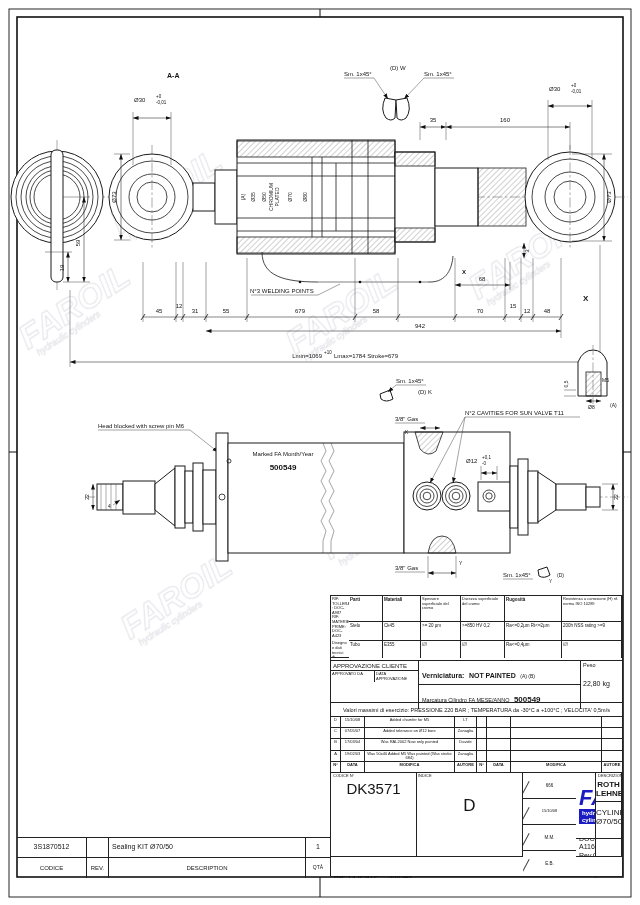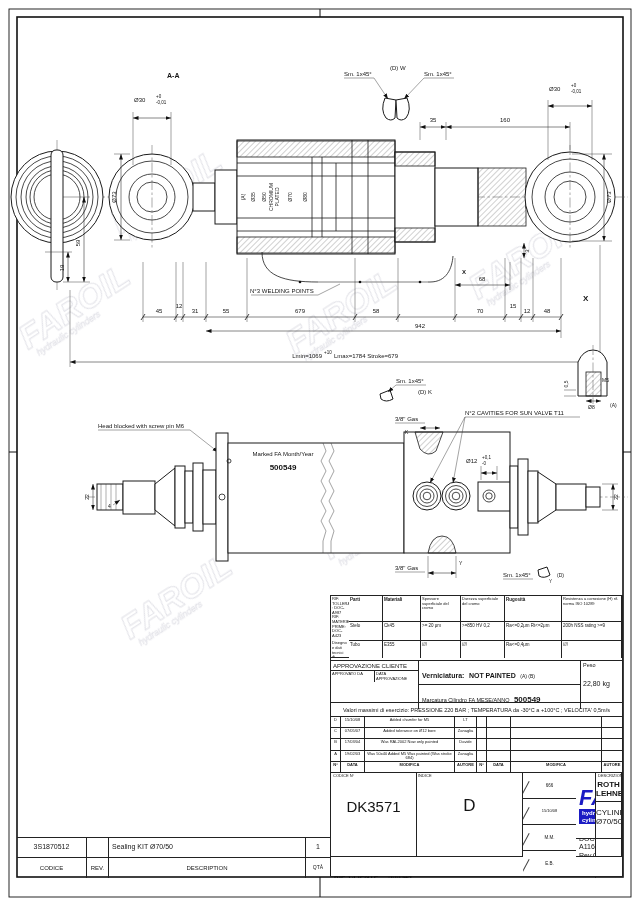--- a/index.html
+++ b/index.html
@@ -506,21 +506,21 @@
     </div>
 
     <div class="cell" style="padding:0;">
       <div class="f4" style="padding:1px 2px;">DESCRIZIONE</div>
       <div class="f8 b ctr" style="border-bottom:1px solid #222;padding-bottom:3px;">ROTH LEHNER</div>
       <div class="f8 ctr" style="padding-top:6px;">CYLINDER Ø70/50x679</div>
     </div>
 
     <div class="cell" style="padding:0;grid-row:1/3;">
       <div class="f4" style="padding:1px 2px;">CODICE N°</div>
-      <div class="ctr" style="font-size:15px;margin-top:18px;">DK3571</div>
+      <div class="ctr" style="font-size:15px;">DK3571</div>
     </div>
 
     <div class="cell" style="padding:0;grid-row:1/3;">
       <div class="f4" style="padding:1px 1px;">INDICE</div>
       <div class="ctr" style="font-size:17px;margin-top:16px;">D</div>
     </div>
 
     <div style="grid-row:1/4;display:grid;grid-template-rows:26px 26px 26px 1fr;">
       <div class="cell sig f45 ctr vmid" style="border-right:none;">666</div>
       <div class="cell sig f4 ctr vmid" style="border-right:none;">15/10/08</div>

